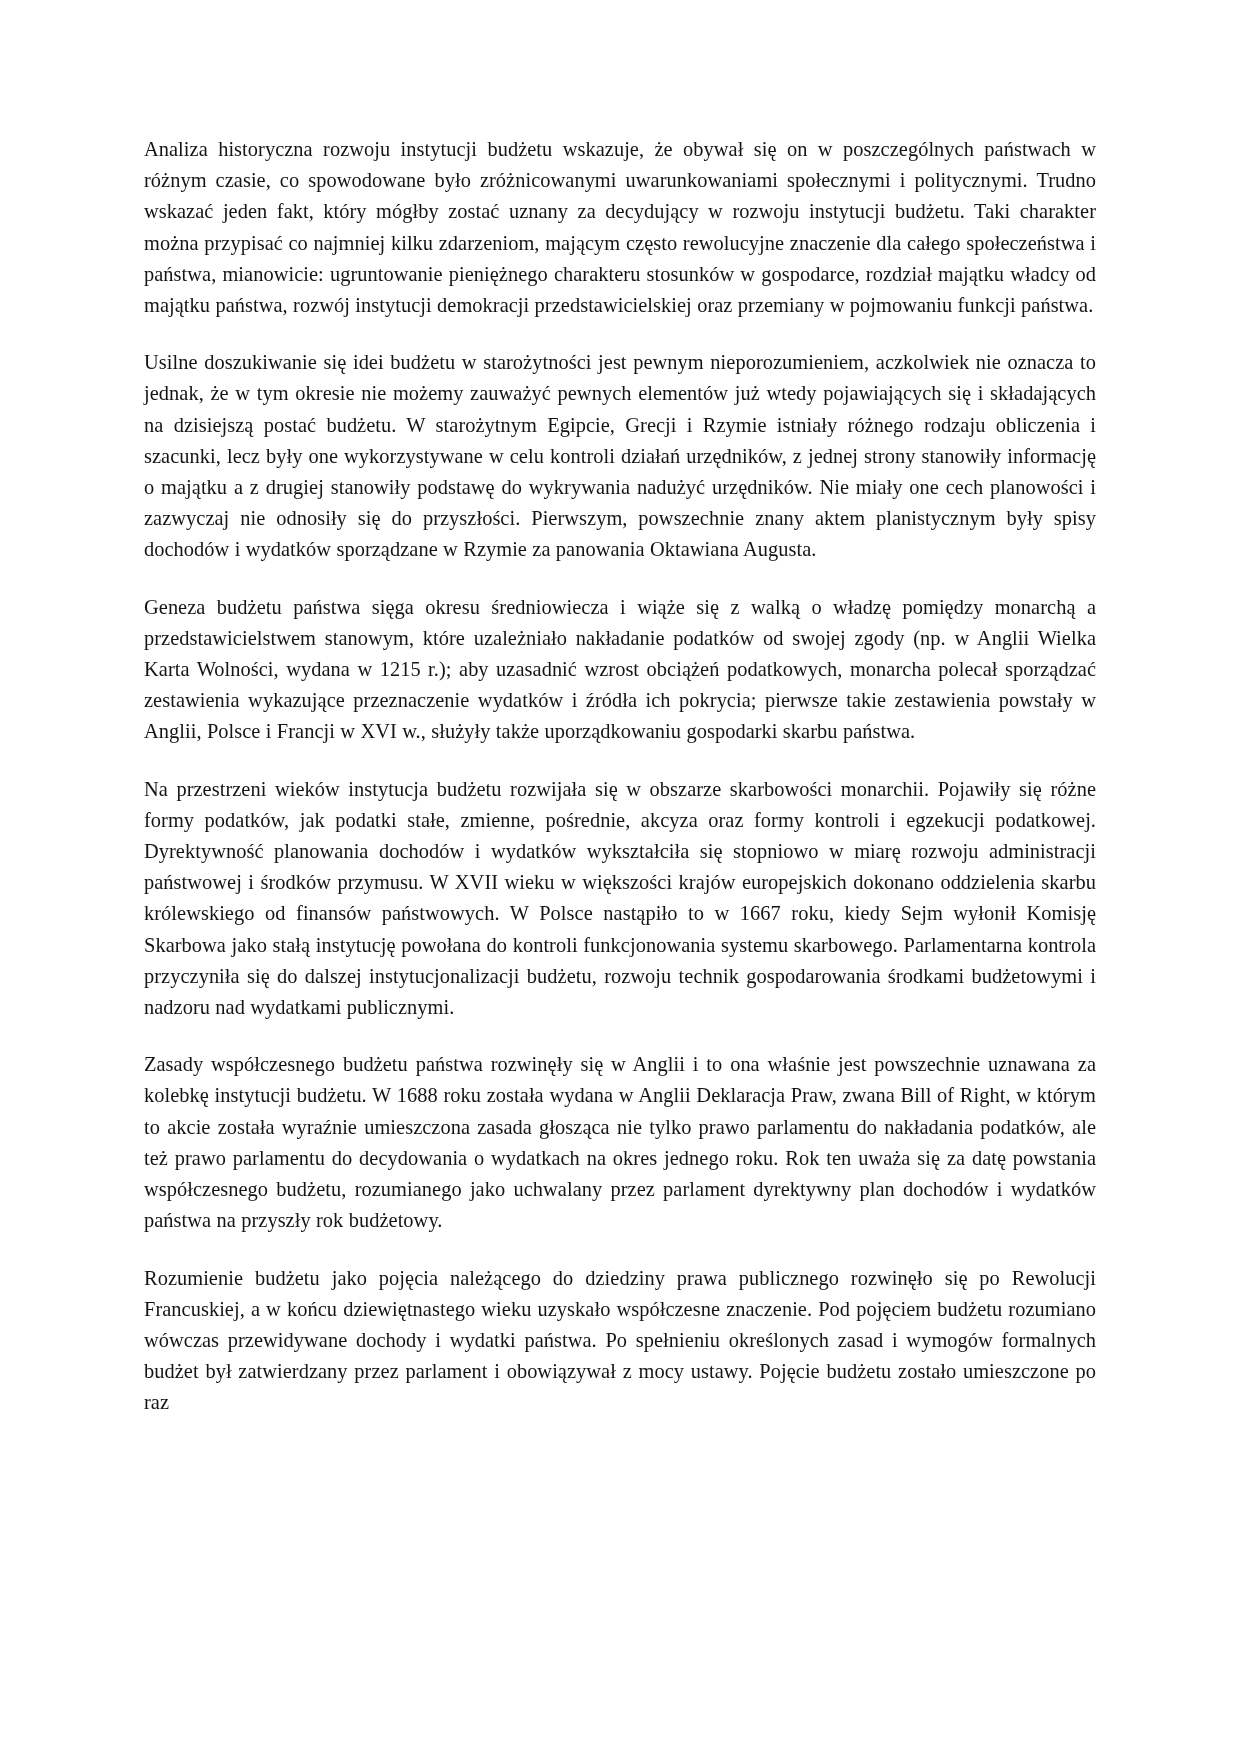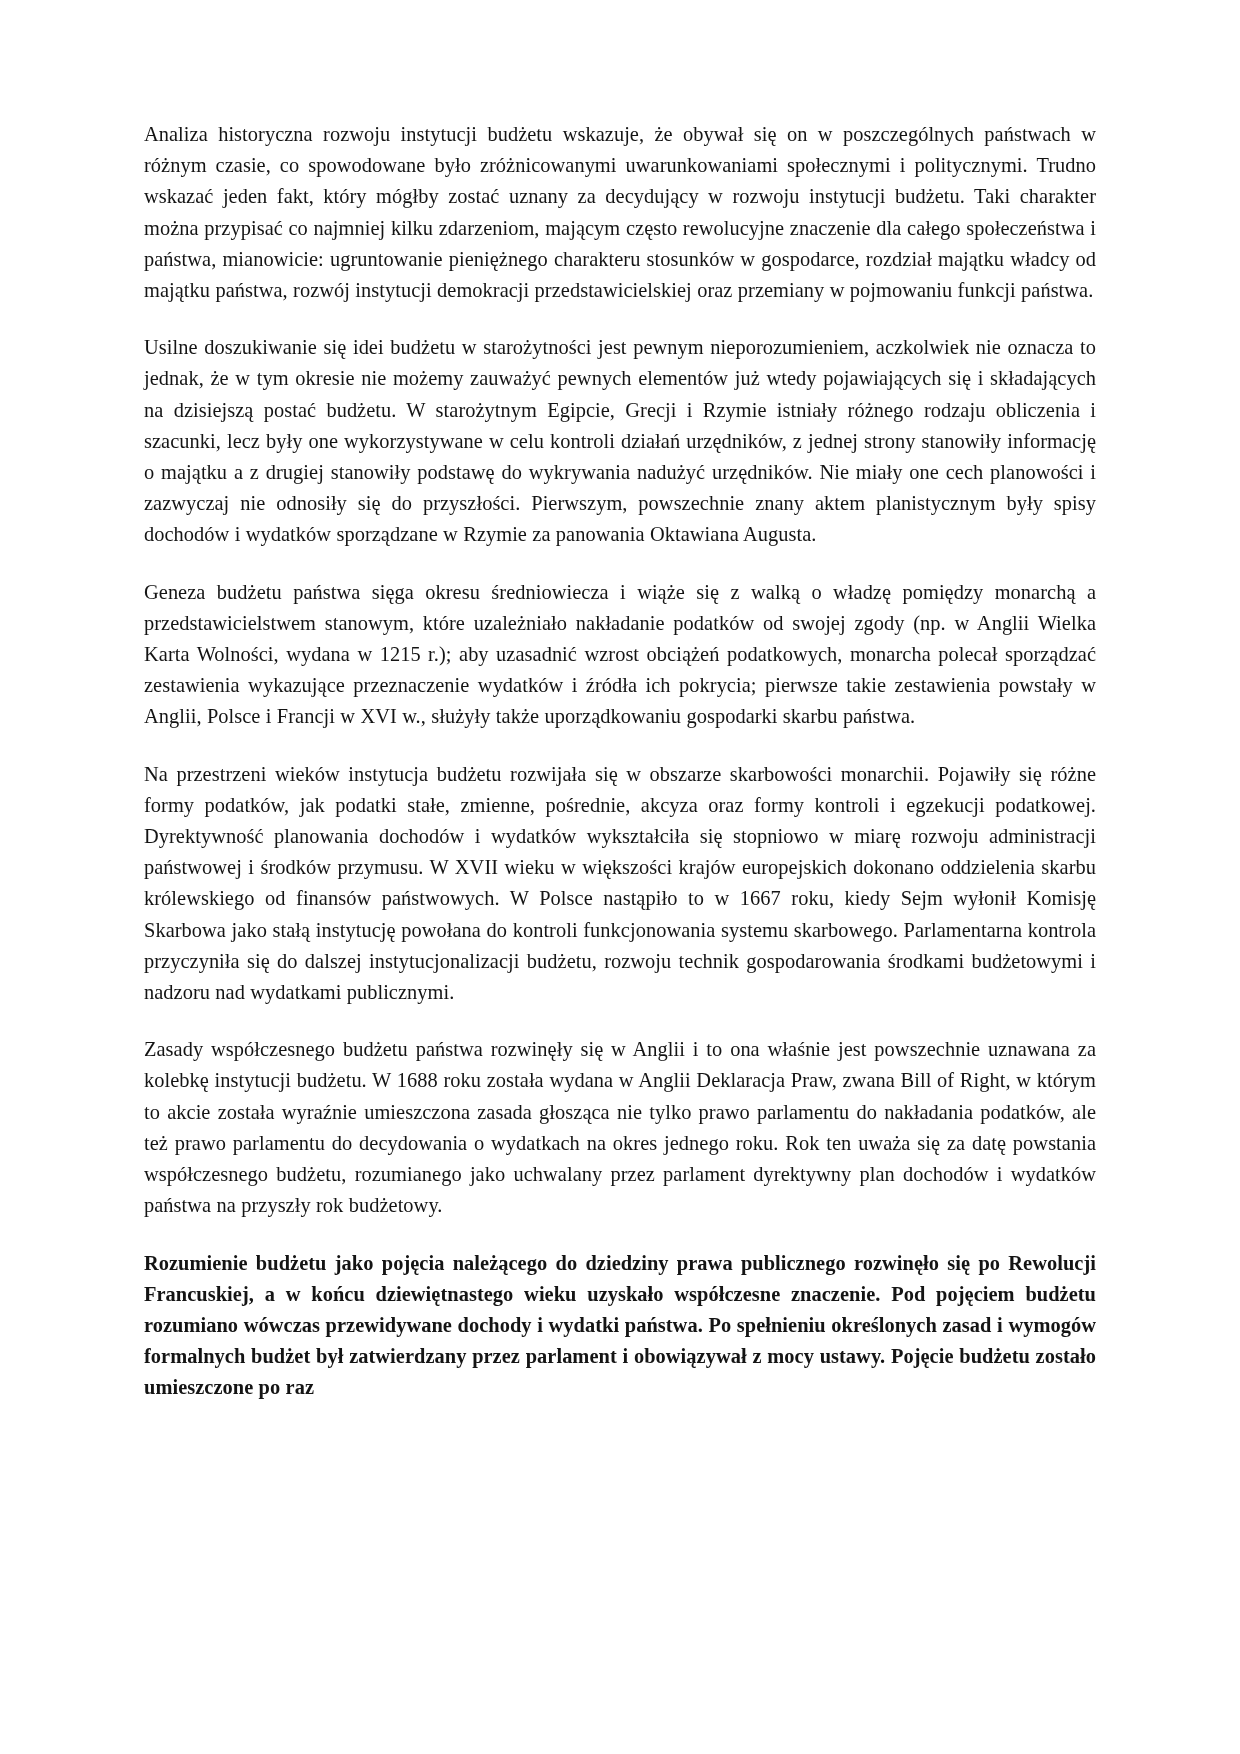--- a/index.html
+++ b/index.html
@@ -22,28 +22,27 @@
     top: 118px;
     width: 952px;
   }
   .para {
     font-family: "Liberation Serif", "DejaVu Serif", serif;
     font-size: 20.4px;
     line-height: 31.2px;
     color: #141414;
     text-align: justify;
     text-justify: inter-word;
-    margin: 1px 0 26px 0;
+    margin: 16px 0 26px 0;
     letter-spacing: 0.05px;
     word-spacing: 0.2px;
     -webkit-font-smoothing: none;
   }
   .para:last-child {
     margin-bottom: 0;
-    font-weight: bold;
   }
 </style>
 </head>
 <body>
 
 <div class="page">
   <div class="content">
     <p class="para">Analiza historyczna rozwoju instytucji budżetu wskazuje, że obywał się on w poszczególnych państwach w różnym czasie, co spowodowane było zróżnicowanymi uwarunkowaniami społecznymi i politycznymi. Trudno wskazać jeden fakt, który mógłby zostać uznany za decydujący w rozwoju instytucji budżetu. Taki charakter można przypisać co najmniej kilku zdarzeniom, mającym często rewolucyjne znaczenie dla całego społeczeństwa i państwa, mianowicie: ugruntowanie pieniężnego charakteru stosunków w gospodarce, rozdział majątku władcy od majątku państwa, rozwój instytucji demokracji przedstawicielskiej oraz przemiany w pojmowaniu funkcji państwa.</p>
     <p class="para">Usilne doszukiwanie się idei budżetu w starożytności jest pewnym nieporozumieniem, aczkolwiek nie oznacza to jednak, że w tym okresie nie możemy zauważyć pewnych elementów już wtedy pojawiających się i składających na dzisiejszą postać budżetu.  W starożytnym Egipcie, Grecji i Rzymie istniały różnego rodzaju obliczenia i szacunki, lecz były one wykorzystywane w celu kontroli działań urzędników, z jednej strony stanowiły informację o majątku a z drugiej stanowiły podstawę do wykrywania nadużyć urzędników. Nie miały one cech planowości i zazwyczaj nie odnosiły się do przyszłości. Pierwszym, powszechnie znany aktem planistycznym były spisy dochodów i wydatków sporządzane w Rzymie za panowania Oktawiana Augusta.</p>
     <p class="para">Geneza budżetu państwa sięga okresu średniowiecza i wiąże się z walką o władzę pomiędzy monarchą a przedstawicielstwem stanowym, które uzależniało nakładanie podatków od swojej zgody (np. w Anglii Wielka Karta Wolności, wydana w 1215 r.); aby uzasadnić wzrost obciążeń podatkowych, monarcha polecał sporządzać zestawienia wykazujące przeznaczenie wydatków i źródła ich pokrycia; pierwsze takie zestawienia powstały w Anglii, Polsce i Francji w XVI w., służyły także uporządkowaniu gospodarki skarbu państwa.</p>

